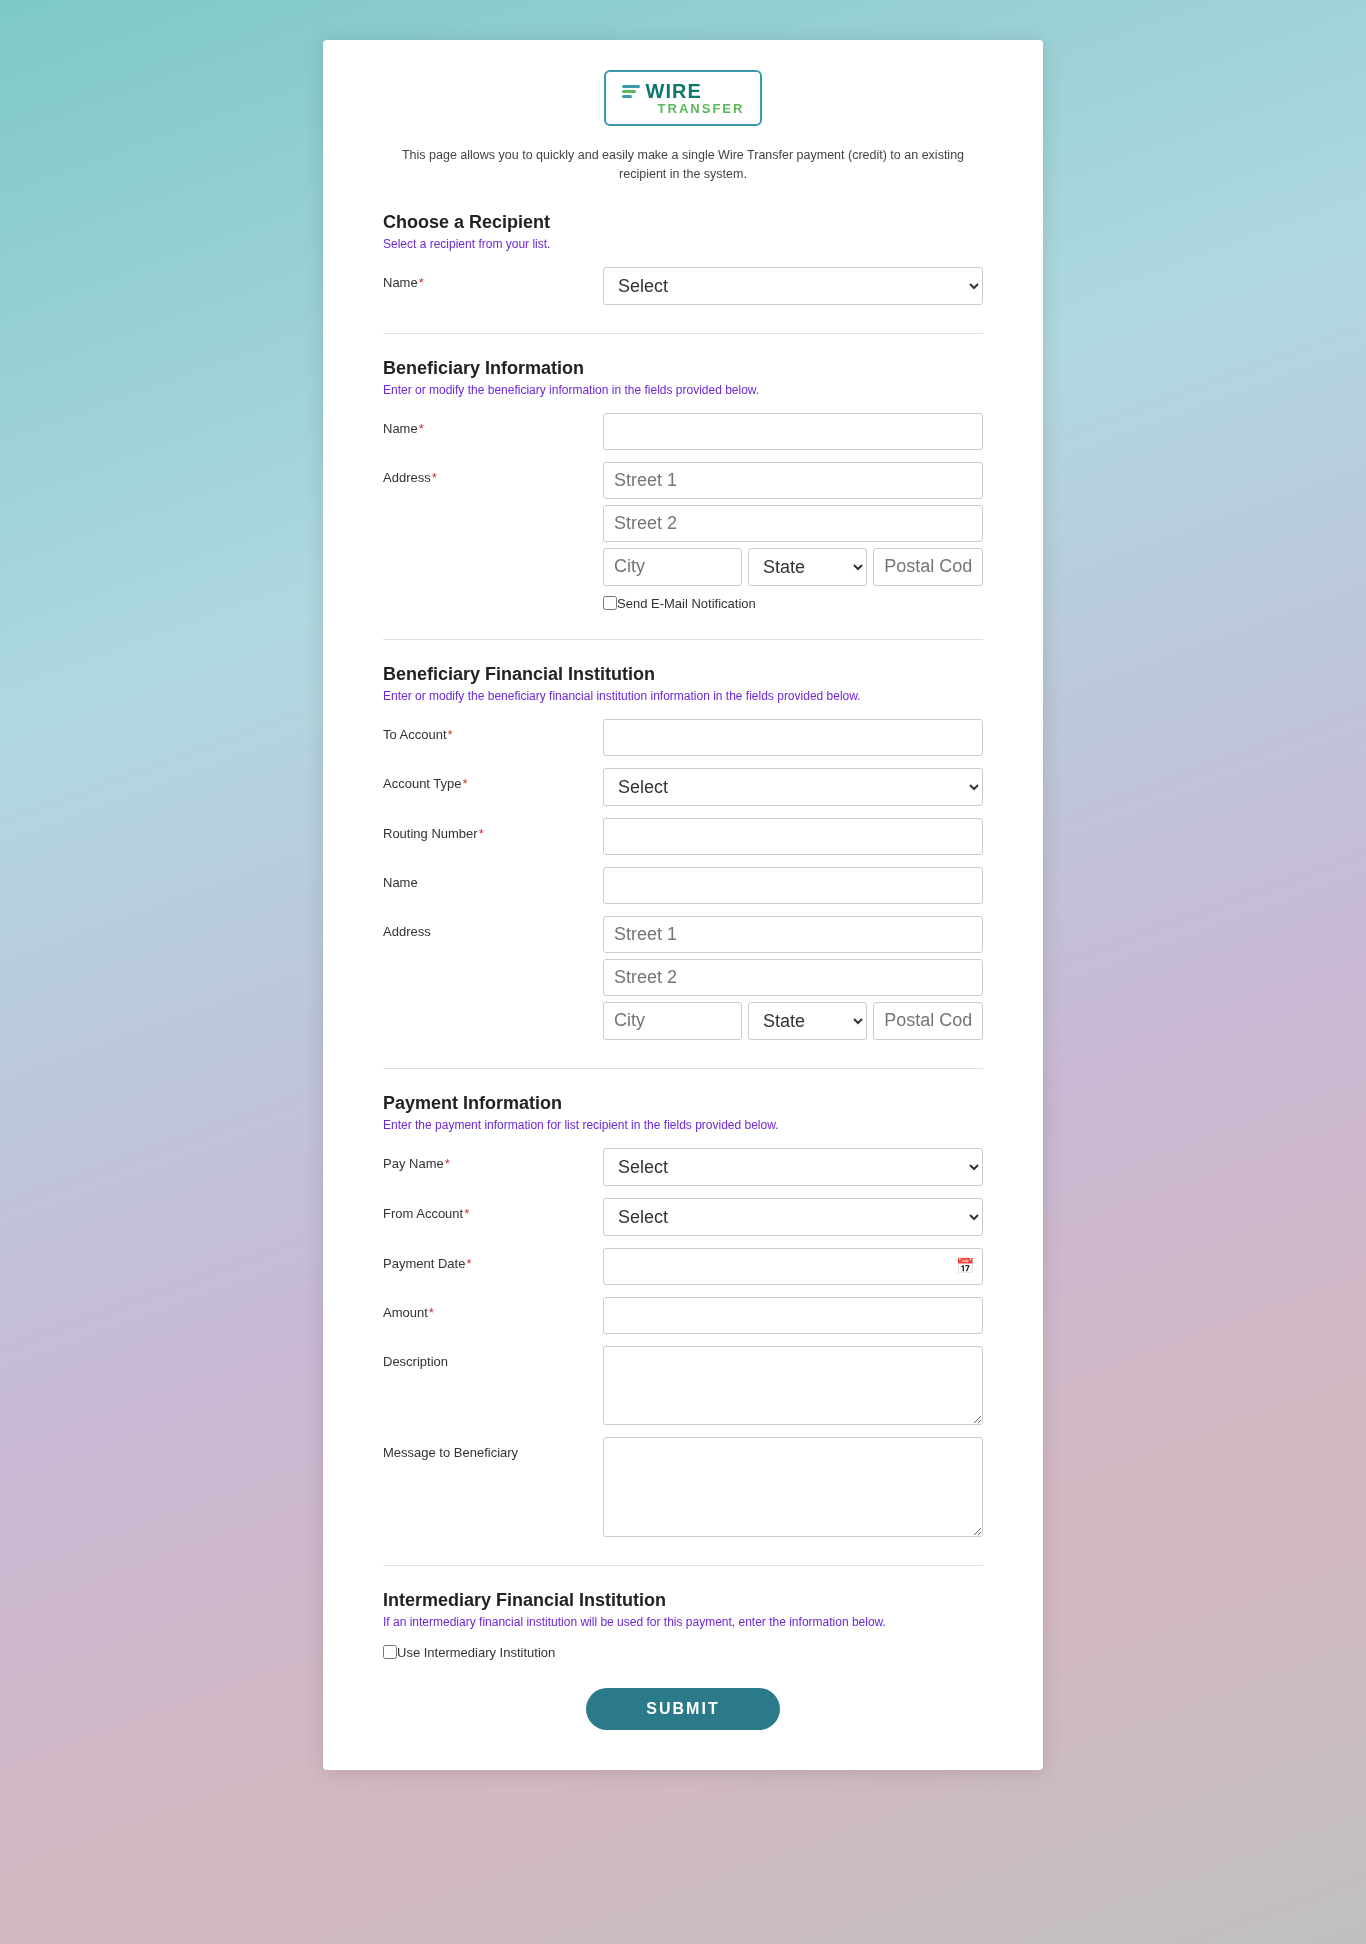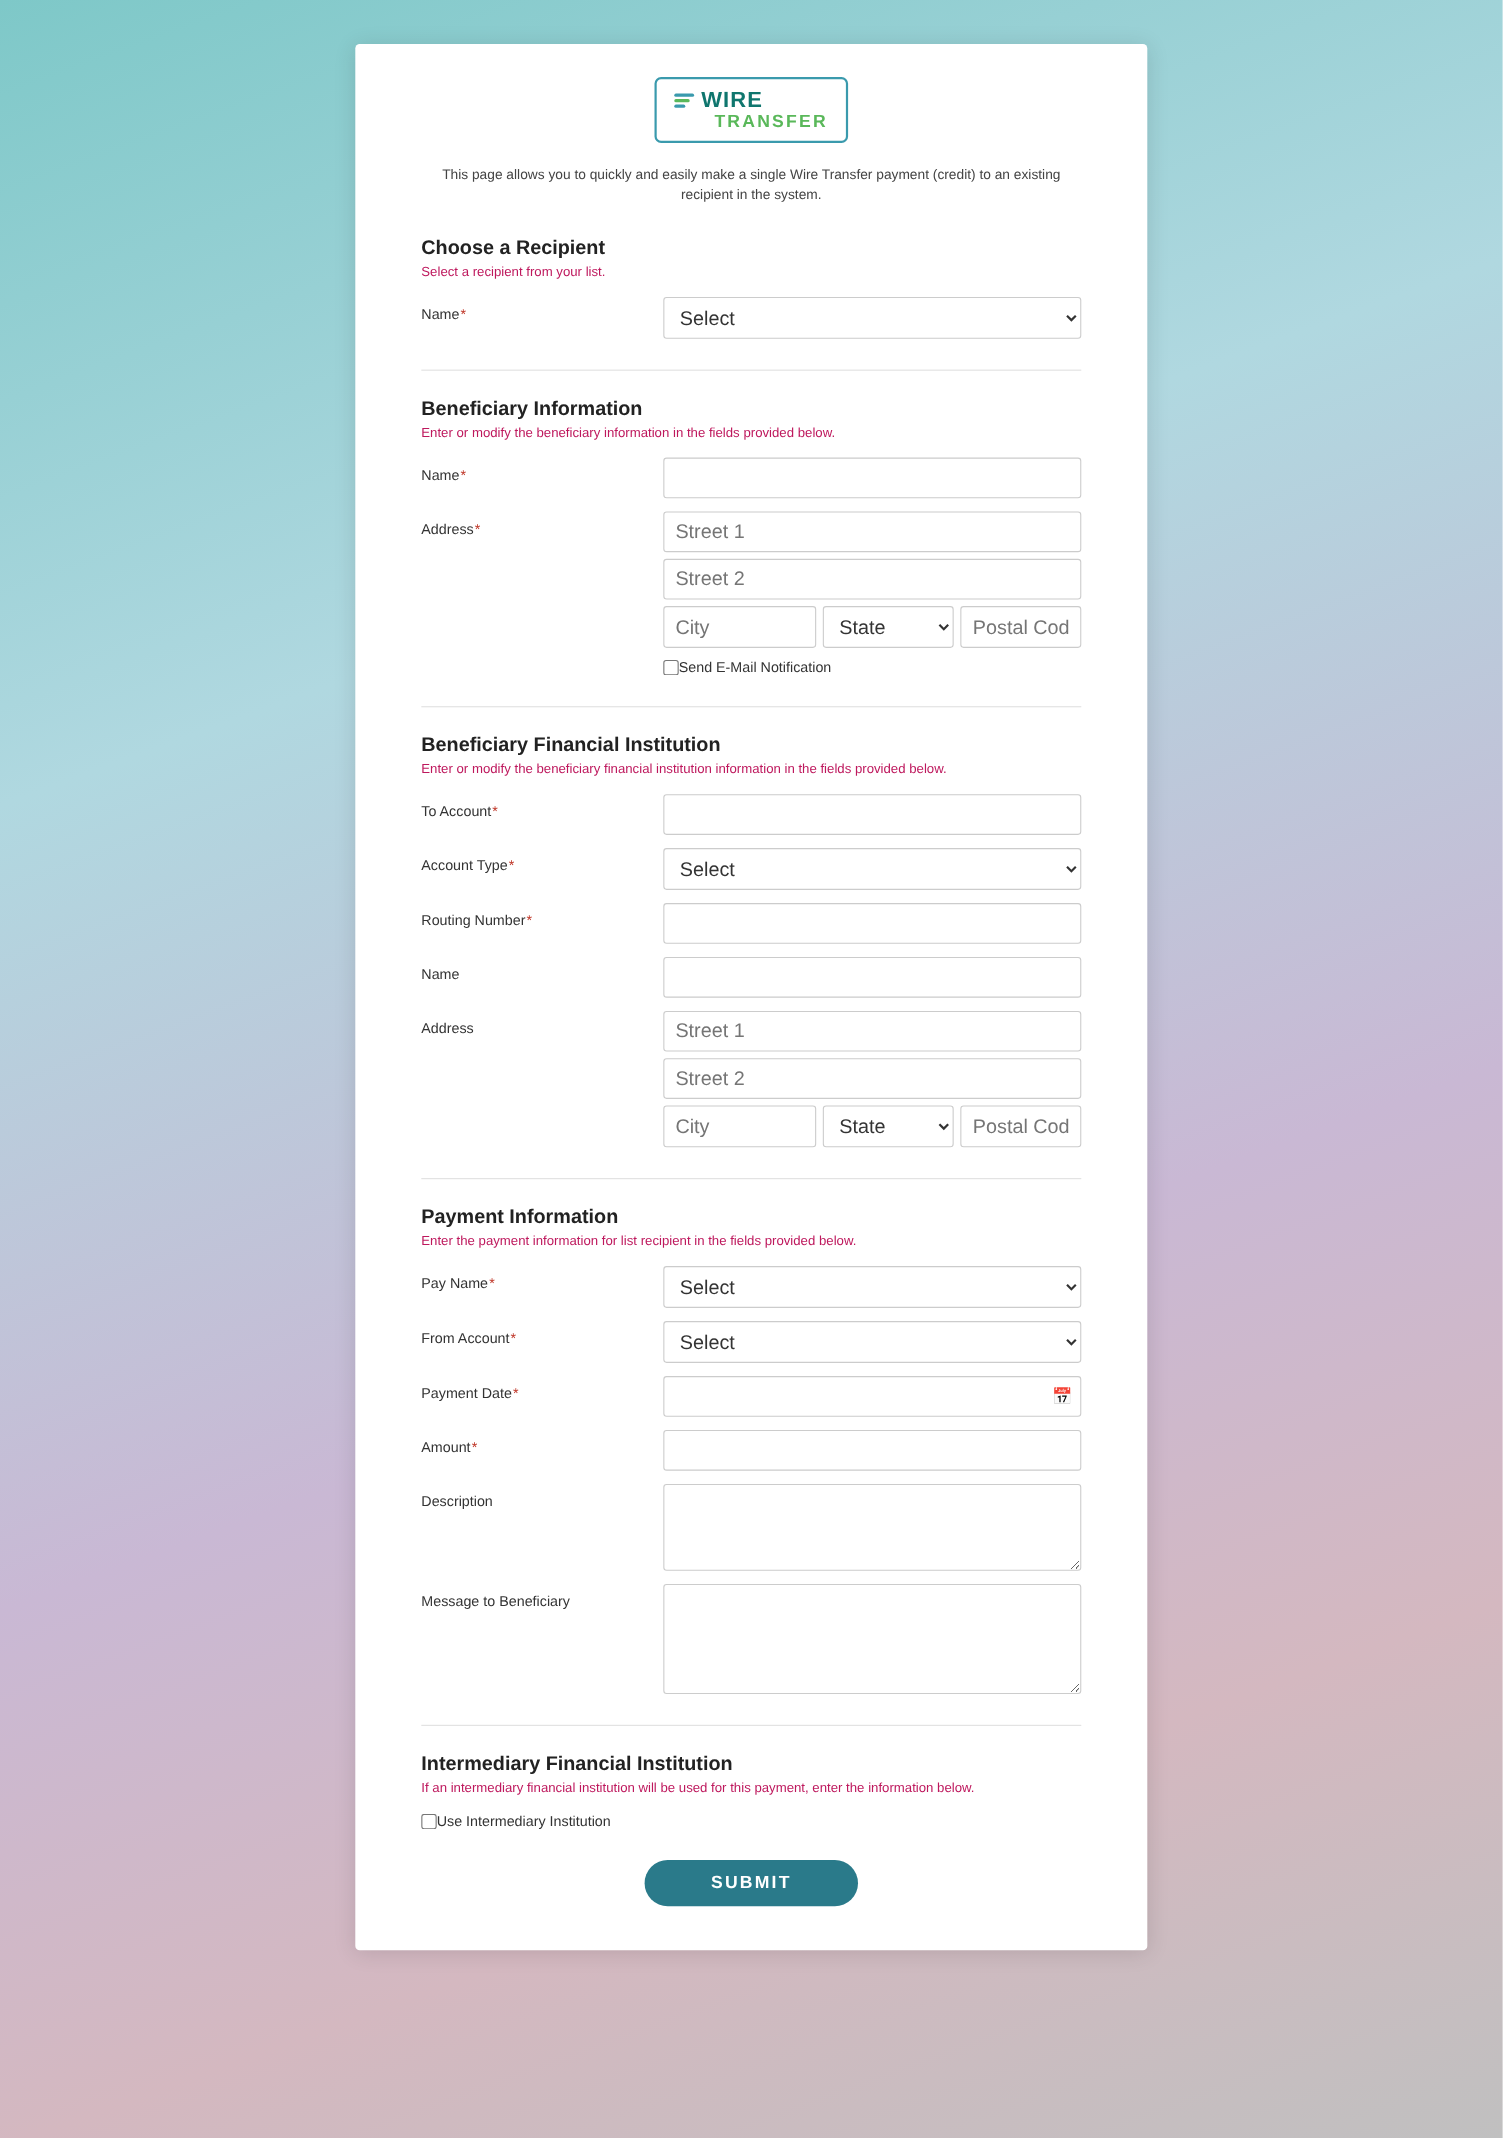--- a/index.html
+++ b/index.html
@@ -52,42 +52,42 @@
     .logo-bar:nth-child(1) { width: 18px; }
     .logo-bar:nth-child(2) { width: 14px; background: #5ab85a; }
     .logo-bar:nth-child(3) { width: 10px; background: #3a9aad; }
     .logo-text-wire {
       font-size: 20px;
       font-weight: 700;
       color: #0f766e;
       letter-spacing: 1px;
     }
     .logo-text-transfer {
-      font-size: 16px;
+      font-size: 13px;
       font-weight: 700;
       color: #5ab85a;
       letter-spacing: 2px;
       margin-left: 36px;
     }
     .page-desc {
       font-size: 12.5px;
       color: #444;
       text-align: center;
       margin-bottom: 28px;
       line-height: 1.5;
     }
     .section-title {
       font-size: 18px;
       font-weight: 600;
       color: #222;
       margin-bottom: 4px;
     }
     .section-desc {
       font-size: 12px;
-      color: #be185d;
+      color: #6d28d9;
       margin-bottom: 16px;
     }
     .section {
       margin-bottom: 28px;
     }
     .divider {
       border: none;
       border-top: 1px solid #e0e0e0;
       margin: 24px 0;
     }

